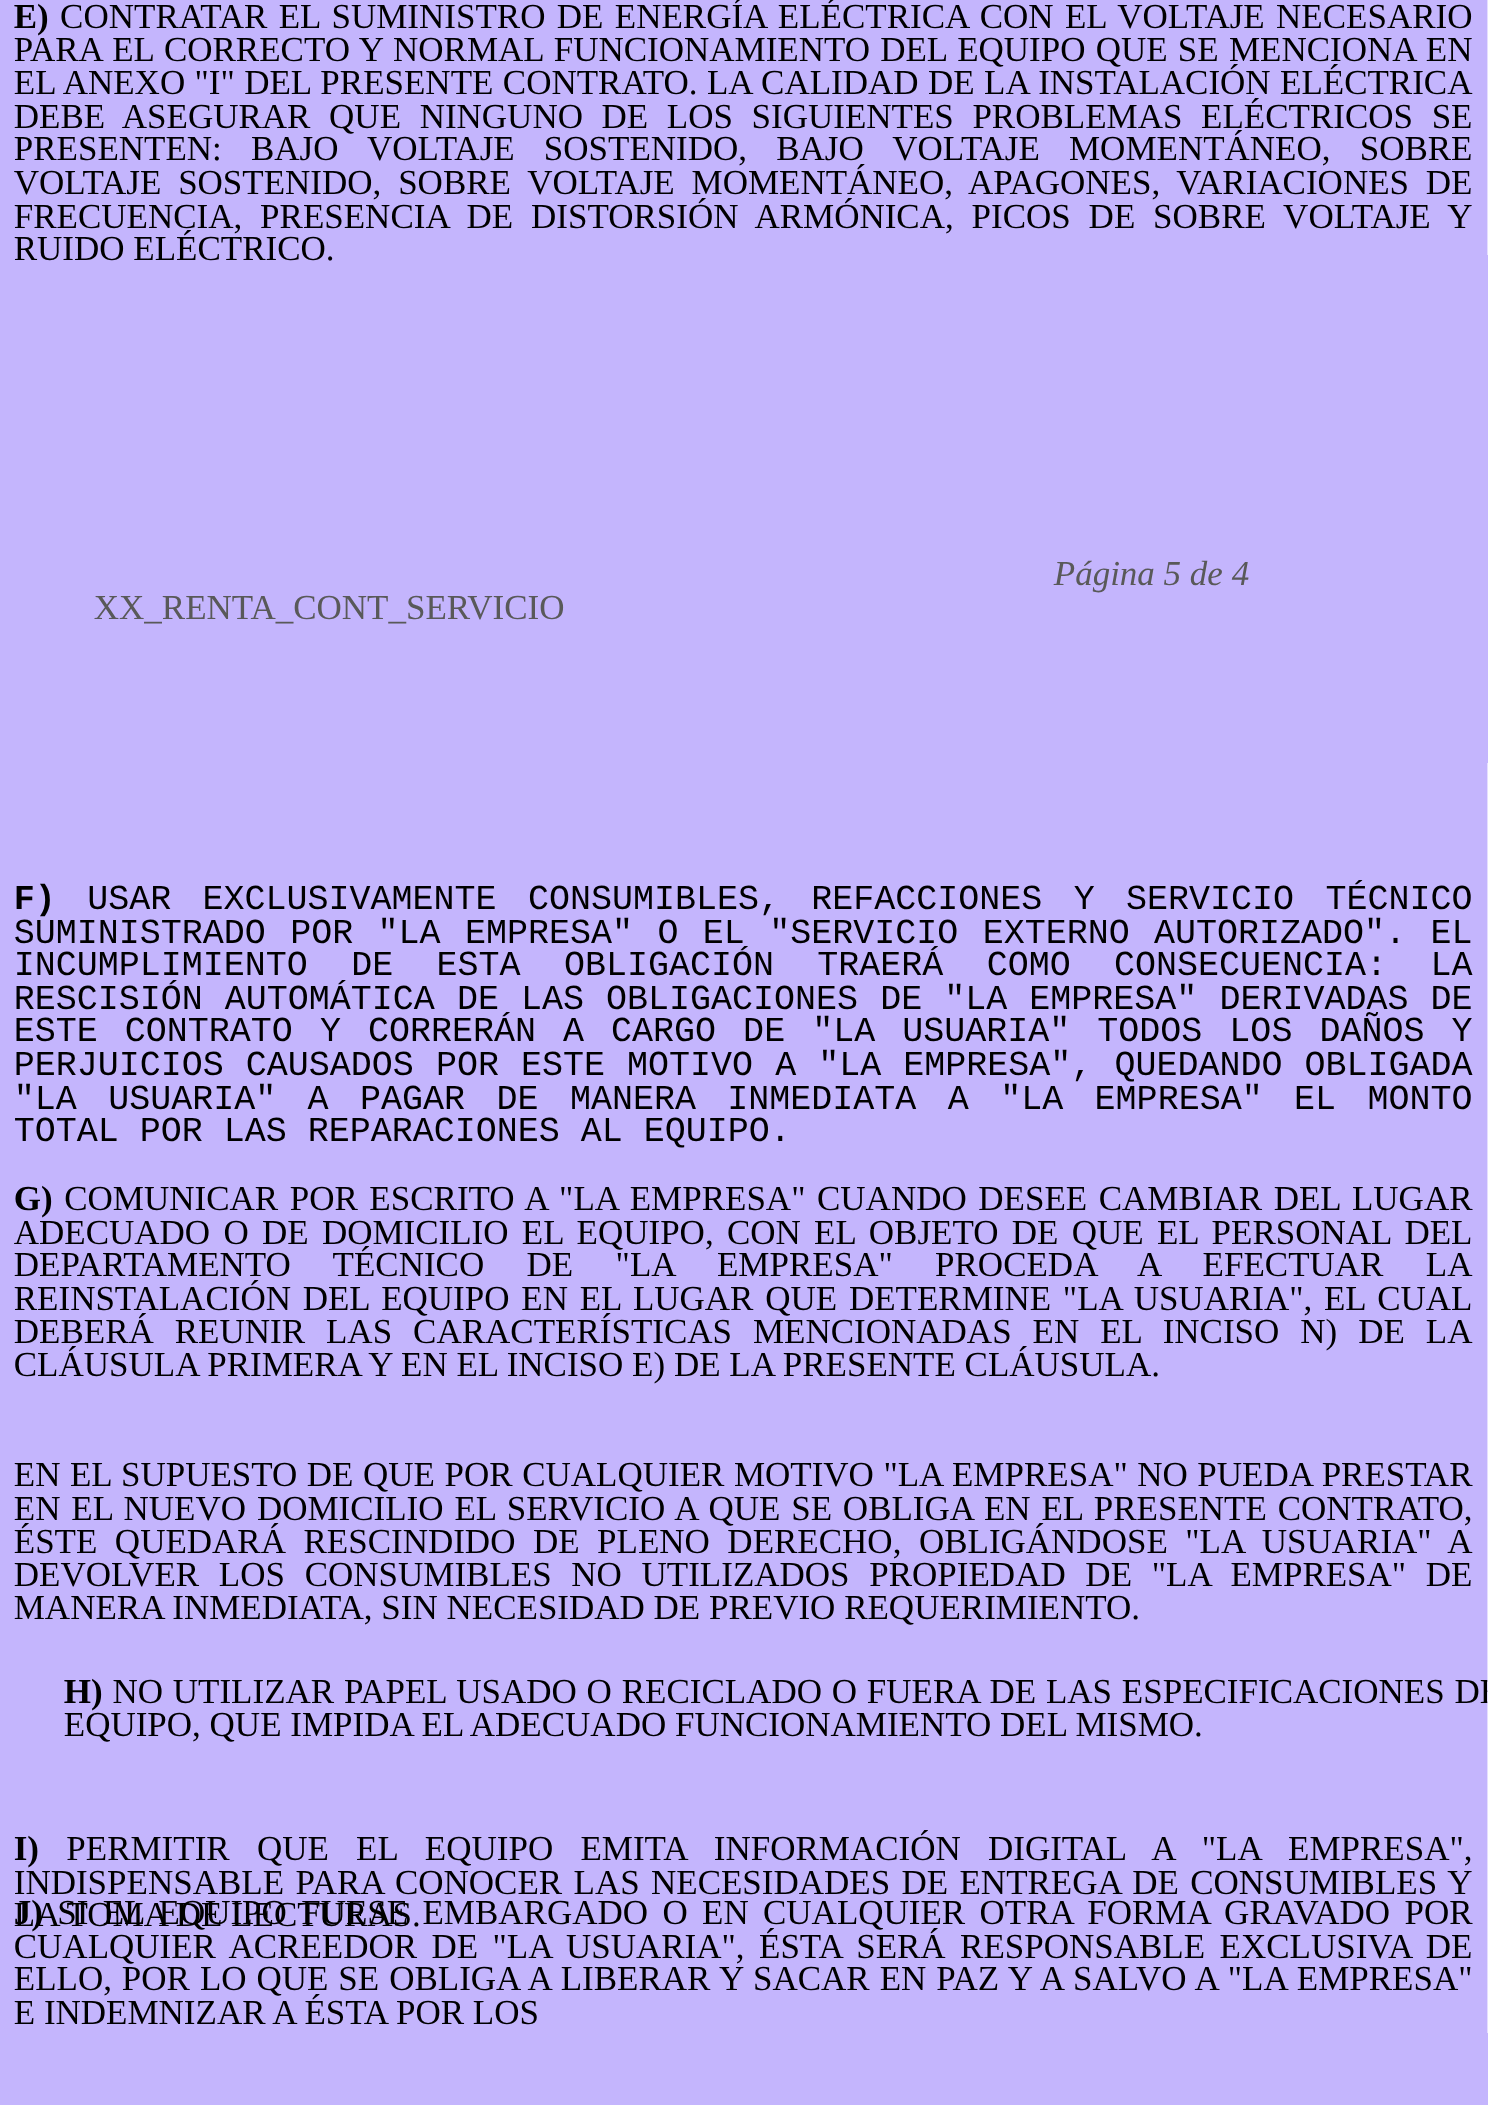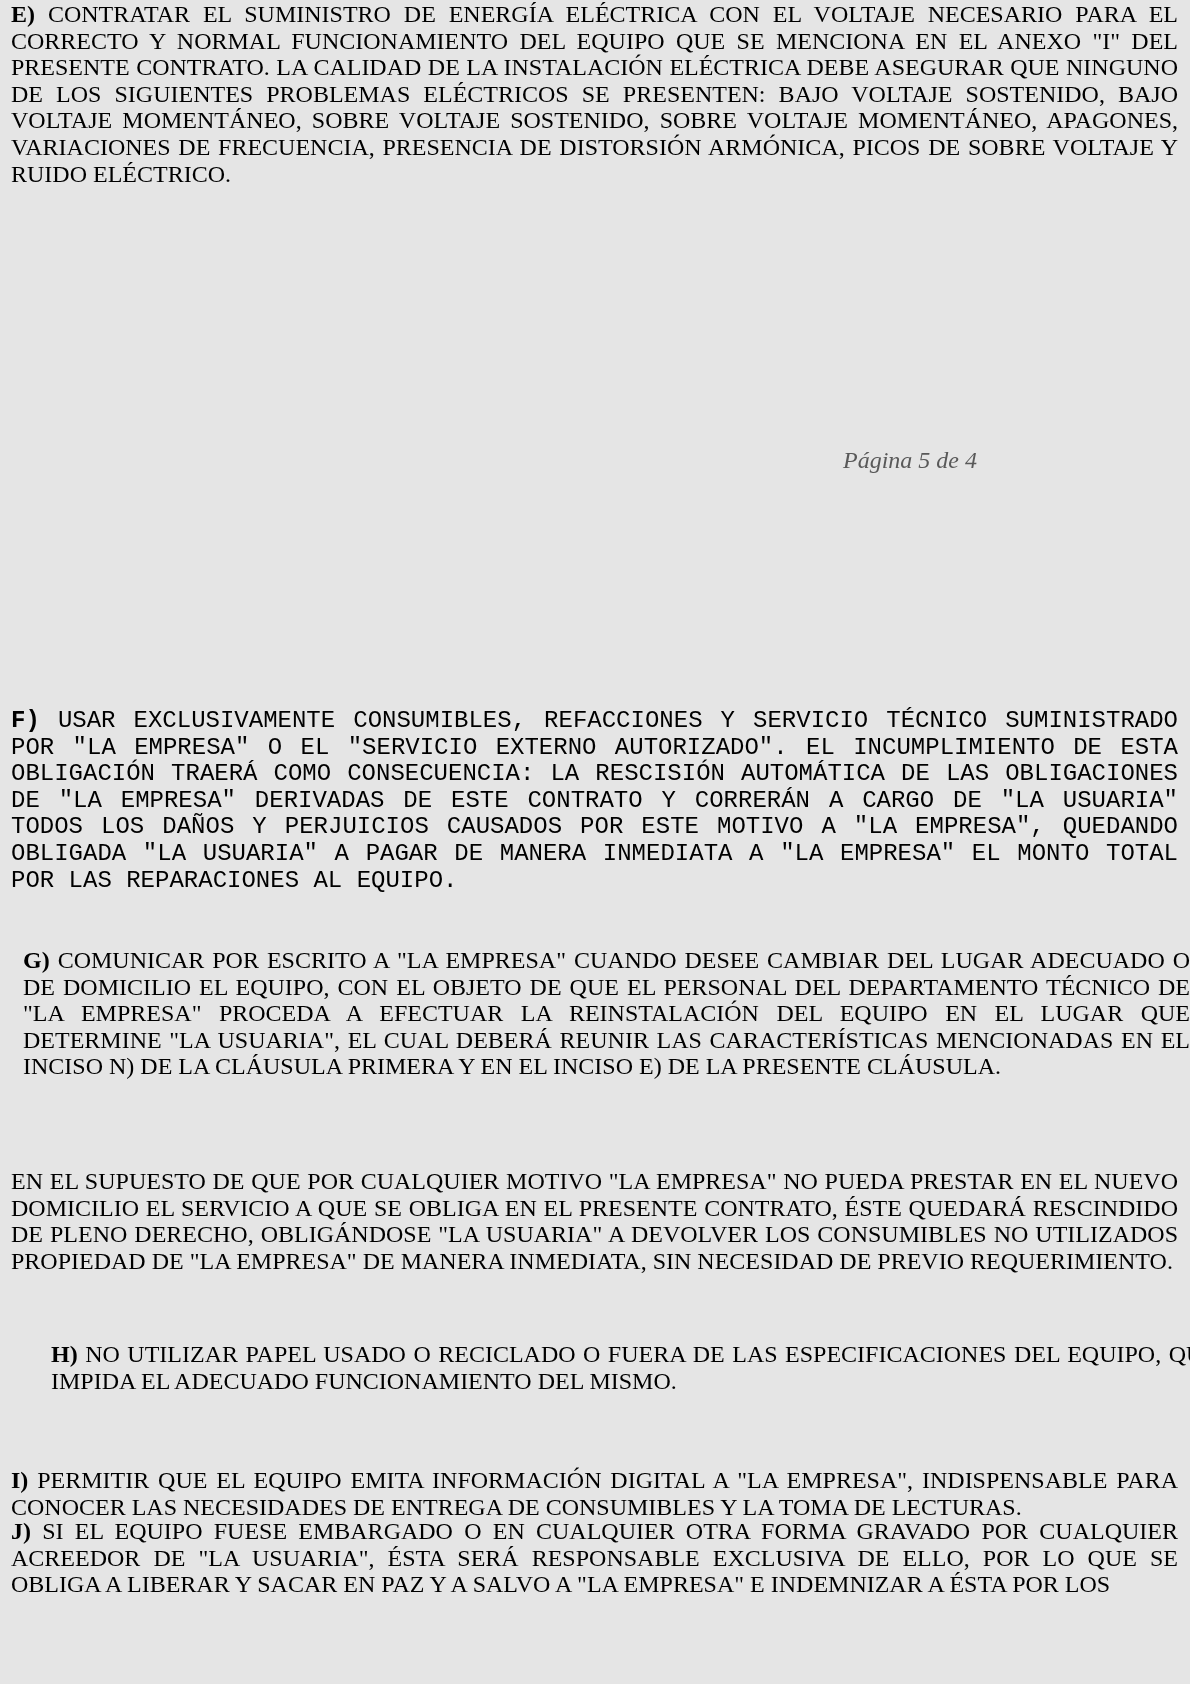--- a/index.html
+++ b/index.html
@@ -5,24 +5,24 @@
 <style>
   html, body {
     margin: 0;
     padding: 0;
     background: #ffffff;
   }
   .page {
     position: relative;
     width: 1190px;
     height: 1684px;
-    background: #e5e5e5;
+    background: #c4b5fd;
     overflow: hidden;
     font-family: "Liberation Serif", "DejaVu Serif", serif;
-    font-size: 24px;
+    font-size: 28px;
     line-height: 26.6px;
     color: #000000;
   }
   .para {
     position: absolute;
     left: 11px;
     width: 1167px;
     text-align: justify;
     color: #000000;
   }
@@ -46,37 +46,38 @@
   }
   .footer-code {
     position: absolute;
     left: 75px;
     top: 474px;
     color: #595959;
   }
   
   .pos-e  { top: 1px;    }
   .pos-f  { top: 708px; font-family: Liberation Mono, monospace;  }
-  .pos-g  { top: 947px; margin-left: 12px;  }
+  .pos-g  { top: 947px;  }
   .pos-s  { top: 1168px; }
   .pos-h  { top: 1341px; margin-left: 40px; }
   .pos-i  { top: 1467px; font-family: Liberation Serif, serif; }
   .pos-j  { top: 1518px; }
 </style>
 </head>
 <body>
 
 <div class="page">
 
   <div class="para pos-e">
     <span class="clause-label">E)</span>
     <span>CONTRATAR EL SUMINISTRO DE ENERGÍA ELÉCTRICA CON EL VOLTAJE NECESARIO PARA EL CORRECTO Y NORMAL FUNCIONAMIENTO DEL EQUIPO QUE SE MENCIONA EN EL ANEXO "I" DEL PRESENTE CONTRATO. LA CALIDAD DE LA INSTALACIÓN ELÉCTRICA DEBE ASEGURAR QUE NINGUNO DE LOS SIGUIENTES PROBLEMAS ELÉCTRICOS SE PRESENTEN: BAJO VOLTAJE SOSTENIDO, BAJO VOLTAJE MOMENTÁNEO, SOBRE VOLTAJE SOSTENIDO, SOBRE VOLTAJE MOMENTÁNEO, APAGONES, VARIACIONES DE FRECUENCIA, PRESENCIA DE DISTORSIÓN ARMÓNICA, PICOS DE SOBRE VOLTAJE Y RUIDO ELÉCTRICO.</span>
   </div>
 
   <div class="footer-page">Página 5 de 4</div>
+  <div class="footer-code">XX_RENTA_CONT_SERVICIO</div>
 
   <div class="para pos-f">
     <span class="clause-label">F)</span>
     <span>USAR EXCLUSIVAMENTE CONSUMIBLES, REFACCIONES Y SERVICIO TÉCNICO SUMINISTRADO POR "LA EMPRESA" O EL "SERVICIO EXTERNO AUTORIZADO". EL INCUMPLIMIENTO DE ESTA OBLIGACIÓN TRAERÁ COMO CONSECUENCIA: LA RESCISIÓN AUTOMÁTICA DE LAS OBLIGACIONES DE "LA EMPRESA" DERIVADAS DE ESTE CONTRATO Y CORRERÁN A CARGO DE "LA USUARIA" TODOS LOS DAÑOS Y PERJUICIOS CAUSADOS POR ESTE MOTIVO A "LA EMPRESA", QUEDANDO OBLIGADA "LA USUARIA" A PAGAR DE MANERA INMEDIATA A "LA EMPRESA" EL MONTO TOTAL POR LAS REPARACIONES AL EQUIPO.</span>
   </div>
 
   <div class="para pos-g">
     <span class="clause-label">G)</span>
     <span>COMUNICAR POR ESCRITO A "LA EMPRESA" CUANDO DESEE CAMBIAR DEL LUGAR ADECUADO O DE DOMICILIO EL EQUIPO, CON EL OBJETO DE QUE EL PERSONAL DEL DEPARTAMENTO TÉCNICO DE "LA EMPRESA" PROCEDA A EFECTUAR LA REINSTALACIÓN DEL EQUIPO EN EL LUGAR QUE DETERMINE "LA USUARIA", EL CUAL DEBERÁ REUNIR LAS CARACTERÍSTICAS MENCIONADAS EN EL INCISO N) DE LA CLÁUSULA PRIMERA Y EN EL INCISO E) DE LA PRESENTE CLÁUSULA.</span>
   </div>

